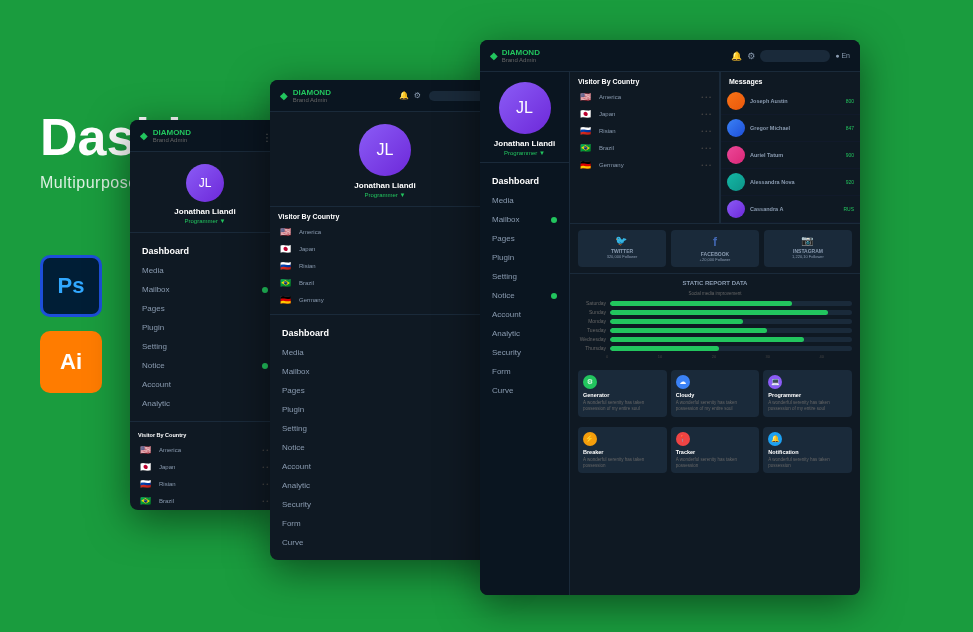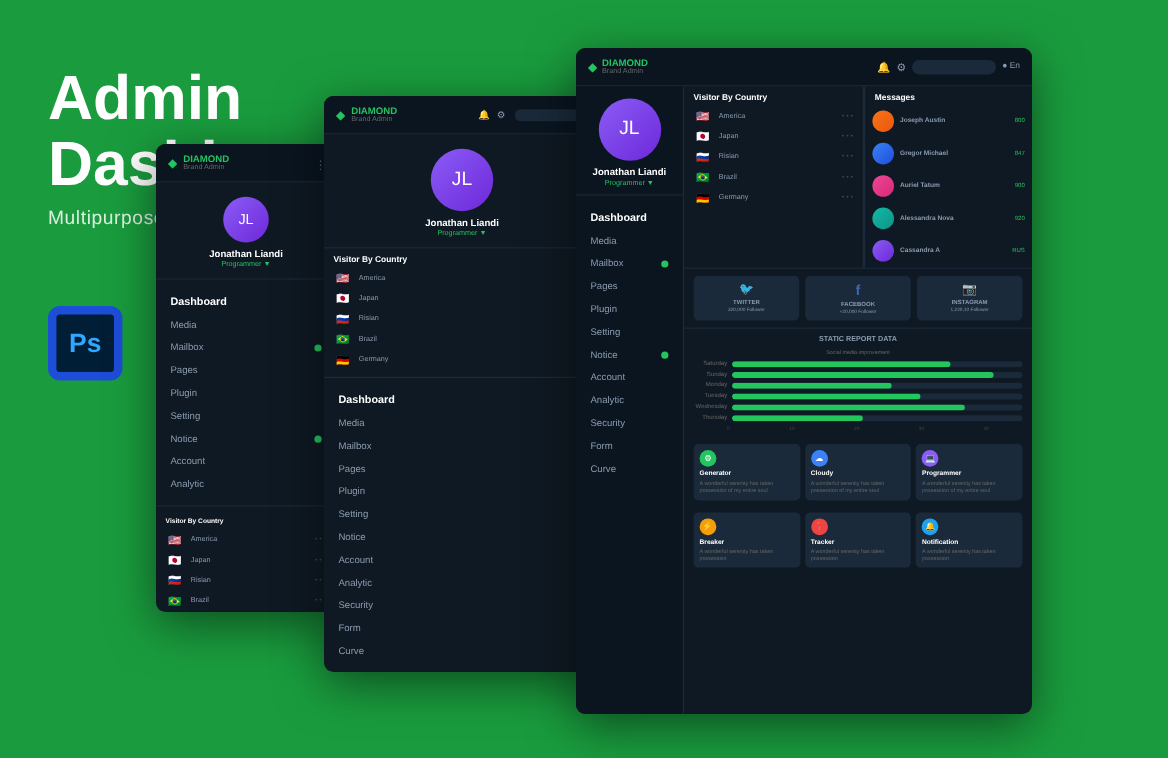--- a/index.html
+++ b/index.html
@@ -46,21 +46,21 @@
       height: 62px;
       border-radius: 10px;
       display: flex;
       align-items: center;
       justify-content: center;
       font-size: 22px;
       font-weight: 900;
       color: #fff;
     }
     .tool-xd { background: #ff2bc2; }
-    .tool-ps { background: #001e36; border: 7px solid #1d4ed8; color: #31a8ff; }
+    .tool-ps { background: #001e36; border: 3px solid #1d4ed8; color: #31a8ff; }
     .tool-ai { background: #ff7c00; }
 
     
     .panel {
       position: absolute;
       background: #1a1a2e;
       border-radius: 8px;
       overflow: hidden;
       box-shadow: 0 10px 40px rgba(0,0,0,0.5);
     }
@@ -363,28 +363,29 @@
     .av-orange { background: linear-gradient(135deg, #f97316, #ea580c); }
     .av-blue { background: linear-gradient(135deg, #3b82f6, #1d4ed8); }
     .av-pink { background: linear-gradient(135deg, #ec4899, #db2777); }
     .av-teal { background: linear-gradient(135deg, #14b8a6, #0d9488); }
   </style>
 </head>
 <body>
 
 <div class="hero-text">
   <div class="hero-title">
-    <span>Admin</span><br>
+    <br>
     <span>Dashboard</span>
   </div>
   <div class="hero-subtitle">Multipurposes ui/ux design</div>
 </div>
 
 <div class="tool-icons">
   <div class="tool-icon tool-ps">Ps</div>
+  <div class="tool-icon tool-ai">Ai</div>
 </div>
 
 <div class="panel panel-sm">
 
   <div class="panel-header">
     <span class="diamond-icon">◆</span>
     <div>
       <div class="brand-name">DIAMOND</div>
       <div class="brand-sub">Brand Admin</div>
     </div>

